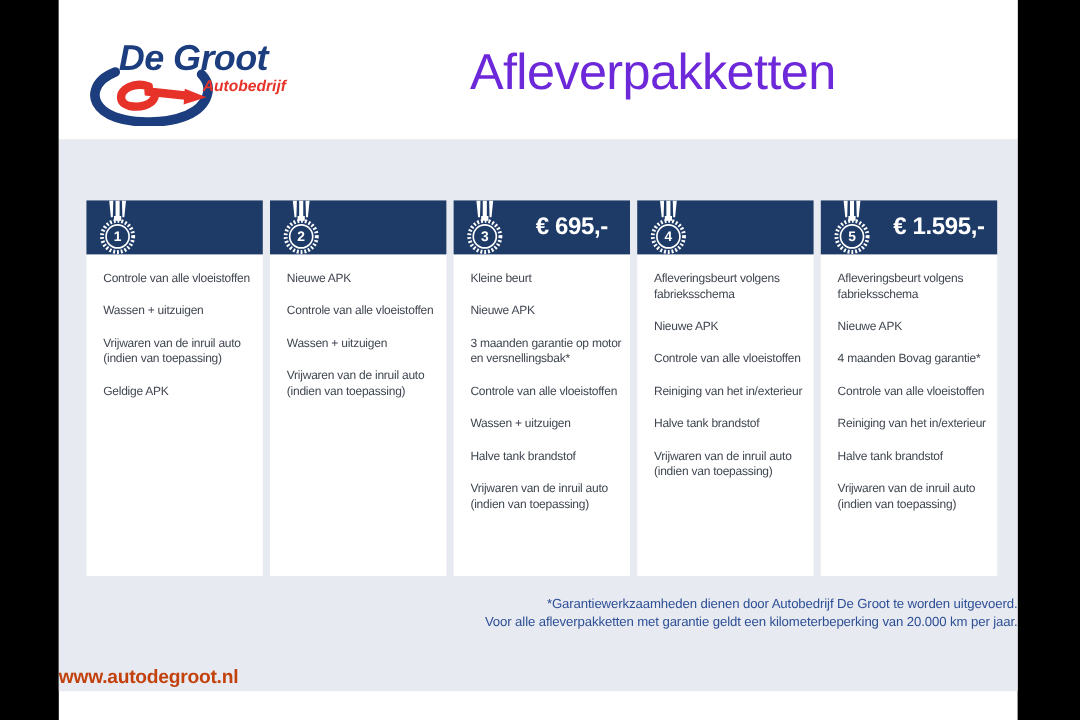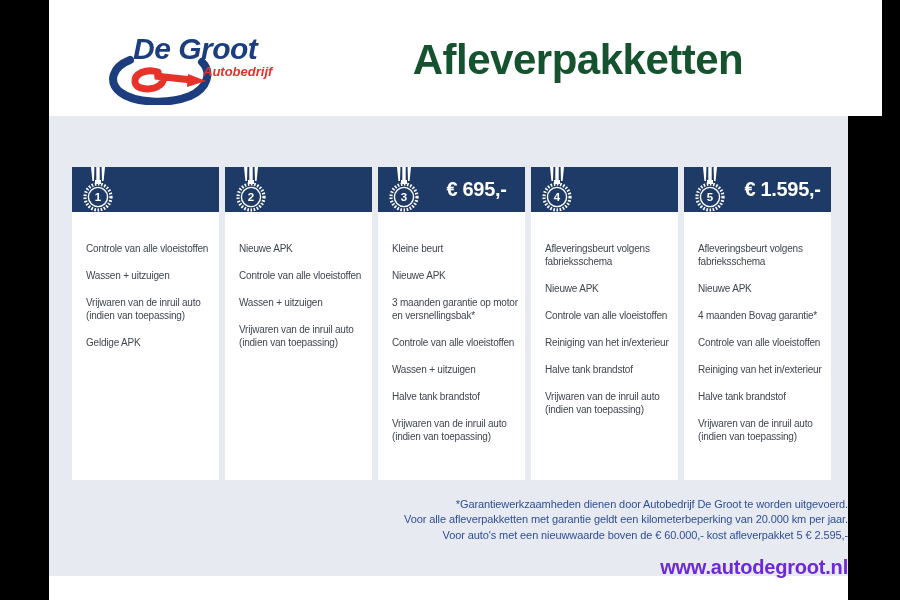--- a/index.html
+++ b/index.html
@@ -9,72 +9,72 @@
     font-family:"Liberation Sans", sans-serif;
     position:relative;
     overflow:hidden;
   }
   .stage {
     position:absolute; left:49px; top:0;
     width:799px; height:600px;
     background:#ffffff;
   }
   
-  .header { position:absolute; left:0; top:0; width:100%; height:116px; background:#fff;margin-left:34px; }
+  .header { position:absolute; left:0; top:0; width:100%; height:116px; background:#fff; }
   .logo { position:absolute; left:23px; top:30px; width:190px; height:75px; }
   .logo-swoosh { position:absolute; left:0; top:20px; }
   .logo-name {
     position:absolute; left:27px; top:2px;
     font-size:30px; font-weight:bold; font-style:italic;
     color:#1c3e7e; letter-spacing:-0.5px; white-space:nowrap;
   }
   .logo-sub {
     position:absolute; left:97px; top:34px;
     font-size:13px; font-weight:bold; font-style:italic;
     color:#e63229; white-space:nowrap;
   }
   .page-title {
     position:absolute; left:285px; top:36px; width:420px;
     text-align:center;
-    font-size:42px; font-weight:bold; color:#14532d;
+    font-size:42px; font-weight:normal; color:#6d28d9;
     letter-spacing:-0.5px; white-space:nowrap;
   }
   
   .panel {
     position:absolute; left:0; top:116px;
     width:100%; height:460px;
     background:#e8eaf1;
   }
   .cards { position:absolute; left:23px; top:51px; display:flex; gap:6px; }
   .card { width:147px; height:313px; background:#ffffff; }
   .card-header {
     height:45px; background:#1e3a67;
     display:flex; align-items:center;
   }
   .medal { margin-left:10px; flex:0 0 auto; }
   .card-price {
     flex:1; text-align:center; padding-left:6px;
     color:#ffffff; font-size:20px; font-weight:bold;
     letter-spacing:-0.3px; white-space:nowrap;
   }
-  .card-body { padding:30px 4px 0 14px; }
+  .card-body { padding:14px 4px 0 14px; }
   .feature {
     font-size:10px; line-height:1.3; letter-spacing:-0.2px;
     color:#404650; margin-bottom:14px;
   }
   
   .footnotes {
     position:absolute; left:0; top:381px; width:100%;
     text-align:right; font-size:11px; line-height:1.4;
     color:#2d4f96; letter-spacing:-0.1px;
   }
   .website {
     position:absolute; left:0; top:440px; width:100%;
-    text-align:right; font-size:20px; font-weight:bold;
-    color:#6d28d9; letter-spacing:-0.2px;
+    text-align:left; font-size:16px; font-weight:bold;
+    color:#c2410c; letter-spacing:-0.2px;
   }
   .side-bar { position:absolute; top:0; width:49px; height:600px; background:#000; }
   .side-bar.left { left:0; }
   .side-bar.right { left:848px; width:52px; }
 </style>
 </head>
 <body>
 
 <div class="side-bar left"></div>
 <div class="side-bar right"></div>
@@ -220,18 +220,17 @@
             <div class="feature">Reiniging van het in/exterieur</div>
             <div class="feature">Halve tank brandstof</div>
             <div class="feature">Vrijwaren van de inruil auto (indien van toepassing)</div>
           </div>
   </div>
 </div>
 
     <div class="footnotes">
       <div>*Garantiewerkzaamheden dienen door Autobedrijf De Groot te worden uitgevoerd.</div>
       <div>Voor alle afleverpakketten met garantie geldt een kilometerbeperking van 20.000 km per jaar.</div>
-      <div>Voor auto's met een nieuwwaarde boven de € 60.000,- kost afleverpakket 5 € 2.595,-</div>
     </div>
     <div class="website">www.autodegroot.nl</div>
   </div>
 
 </div>
 
 </body></html>

